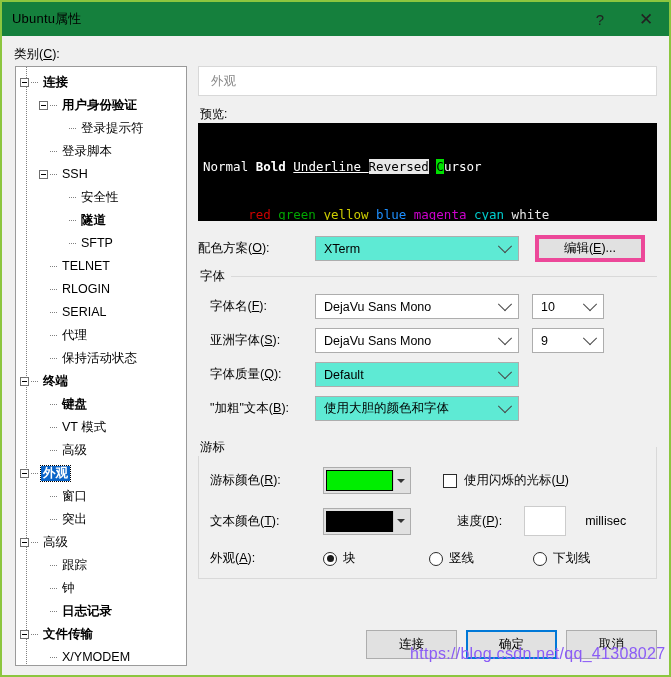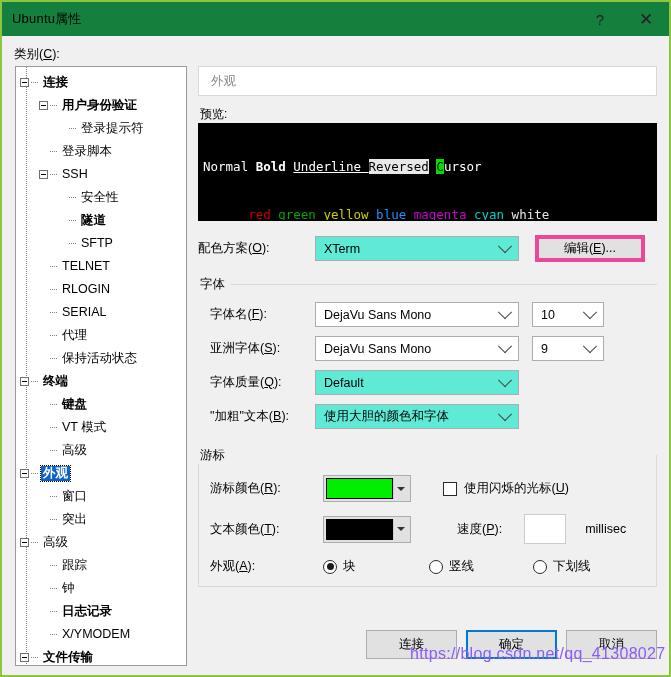--- a/index.html
+++ b/index.html
@@ -122,21 +122,21 @@
     transform:rotate(45deg) translate(-2px,-2px);
     flex:none;
   }
   .btn{
     height:27px;border:4px solid #ec4899;background:#e1e1e1;
     display:flex;align-items:center;justify-content:center;
     font-size:12.5px;box-sizing:border-box;
   }
 
   
-  .group{position:relative;margin-top:14px;}
+  .group{position:relative;margin-top:6px;}
   .group-line{
     position:absolute;left:0;right:0;top:8px;height:1px;background:#d9d9d9;
   }
   .group-title{
     position:relative;display:inline-block;background:#f0f0f0;
     padding:0 6px 0 2px;font-size:12.5px;
   }
   .group-body{padding-left:12px;}
   .group-frame{
     position:absolute;left:0;right:0;top:8px;bottom:0;
@@ -328,29 +328,29 @@
         <div class="trow" style="padding-left: 23px;">
           <span style="width: 11px; flex: 0 0 auto;"></span>
           <span class="dots"></span>
           <span class="tlabel">钟</span>
         </div>
         <div class="trow bold" style="padding-left: 23px;">
           <span style="width: 11px; flex: 0 0 auto;"></span>
           <span class="dots"></span>
           <span class="tlabel">日志记录</span>
         </div>
+        <div class="trow bold" style="padding-left: 4px;">
+          <span class="expander"></span>
+          <span class="dots"></span>
+          <span class="tlabel">文件传输</span>
+        </div>
         <div class="trow" style="padding-left: 23px;">
           <span style="width: 11px; flex: 0 0 auto;"></span>
           <span class="dots"></span>
           <span class="tlabel">X/YMODEM</span>
-        </div>
-        <div class="trow bold" style="padding-left: 4px;">
-          <span class="expander"></span>
-          <span class="dots"></span>
-          <span class="tlabel">文件传输</span>
         </div>
       </div>
 
     <div id="pane">
 
       <div id="pane-header">
         <span>外观</span>
       </div>
 
       <div id="preview-label">预览:</div>

